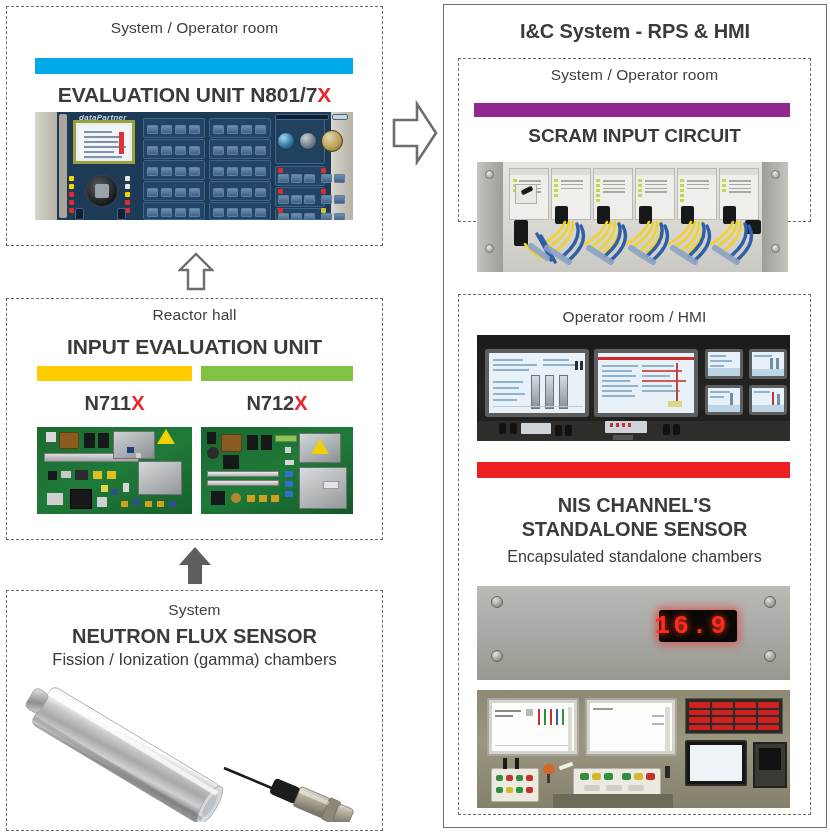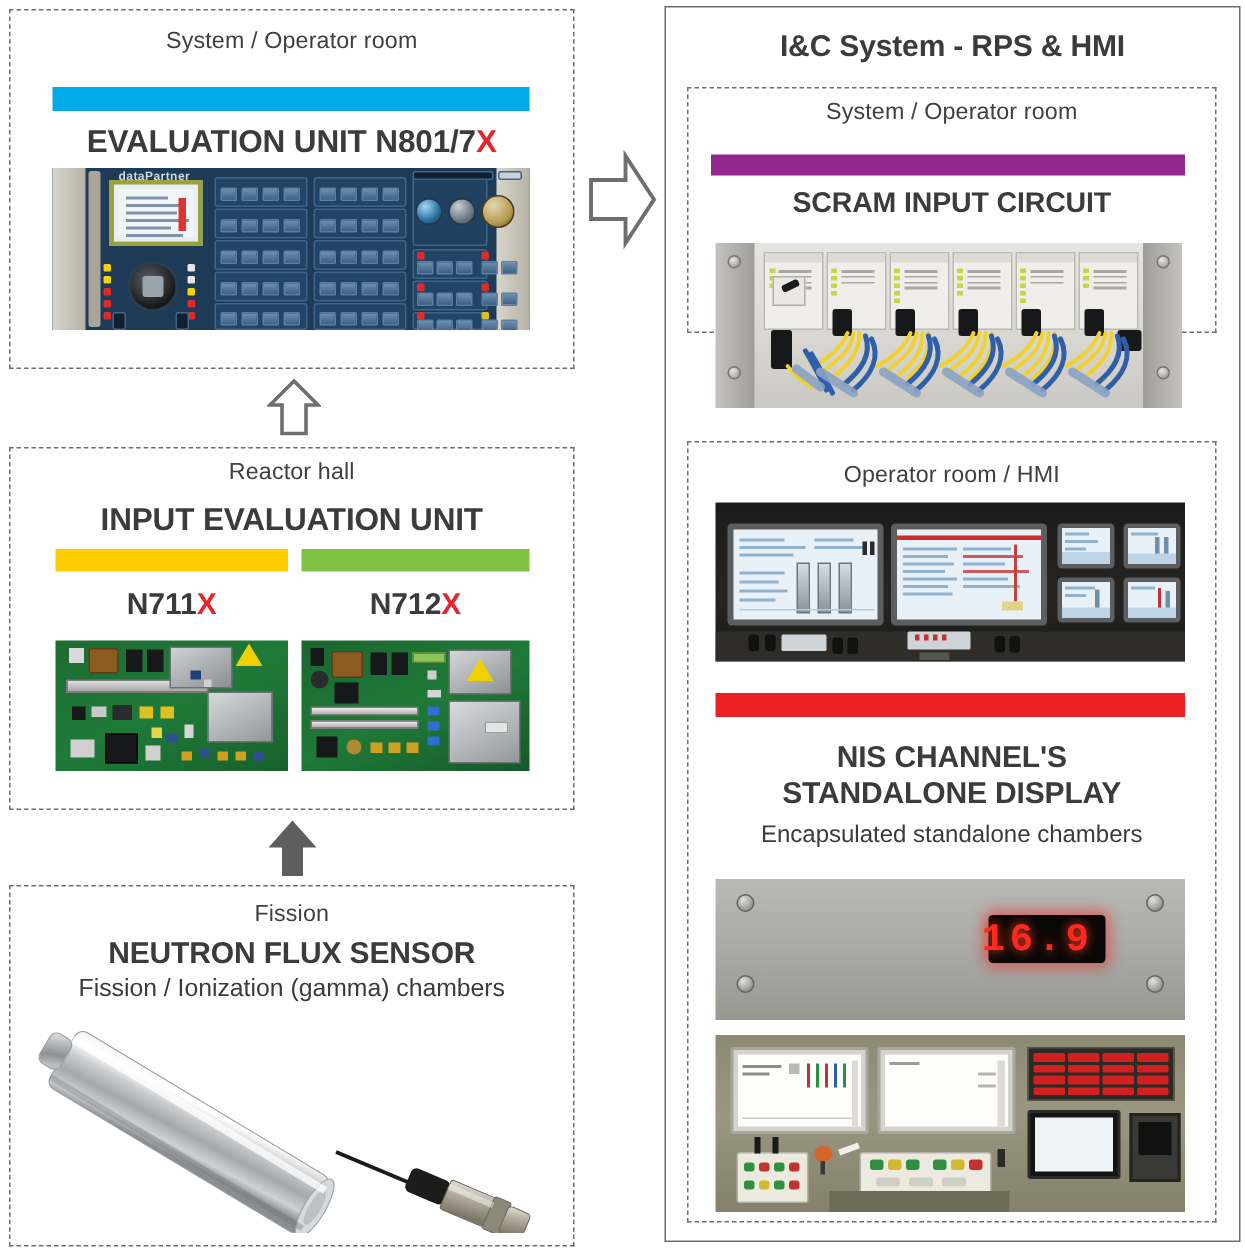--- a/index.html
+++ b/index.html
@@ -45,21 +45,21 @@
   .eval-lcd-inner { position:absolute; inset:3px; background:#f2f5f7; }
   .eval-lcd-line { position:absolute; height:2px; background:#7e93a8; left:5px; }
   .eval-lcd-red  { position:absolute; width:5px; background:#d33; right:5px; }
   .eval-grp { position: absolute; border: 1px solid #3f658c; background: rgba(42,82,120,.45); border-radius:2px; }
   .eval-btn { position: absolute; width: 11px; height: 9px; background: linear-gradient(180deg,#6f8fae,#3d6185); border:1px solid #5a7f9f; border-radius:1px; }
   .eval-led { position:absolute; width:5px; height:5px; border-radius:1px; }
   .eval-knob { position:absolute; border-radius:50%; background: radial-gradient(circle at 35% 30%,#c9cfd4,#6b7a86 60%,#3e4a54); border:1px solid #253848; }
   .eval-dpad { position:absolute; border-radius:50%; background: radial-gradient(circle at 40% 35%,#5a5f63,#17181a 70%); border:2px solid #2b3d4e; }
   .eval-dpad::after{ content:''; position:absolute; inset:26%; background:#9aa3aa; border-radius:2px; }
   .eval-key { position:absolute; border-radius:50%; background: radial-gradient(circle at 35% 30%,#e0d7b0,#b99e53 60%,#6e5a22); border:1px solid #4a3d18; }
-  .eval-brand { position:absolute; color:#cfd9e2; font-size:8px; font-weight:700; letter-spacing:.3px; }
+  .eval-brand { position:absolute; color:#cfd9e2; font-size:8px; font-weight:700; font-style:italic; letter-spacing:.3px; }
   .eval-cap { position:absolute; background:#11202e; border:1px solid #44658a; border-radius:2px; }
 
   
   .p-scram { background: linear-gradient(180deg,#e6e5e1 0%,#d9d8d3 55%,#c9c8c2 100%); }
   .sc-rail { position:absolute; left:0; width:26px; top:0; bottom:0; background: linear-gradient(90deg,#c4c3bd,#9e9d97); }
   .sc-rail.r { left:auto; right:0; background: linear-gradient(270deg,#c4c3bd,#9e9d97); }
   .sc-card { position:absolute; top:6px; width:40px; background:#efeeea; border:1px solid #b9b8b2; }
   .sc-card .hdr { height:6px; background:#dcdbd5; }
   .sc-leds { position:absolute; left:2px; top:10px; }
   .sc-led { width:4px; height:3px; background:#c6d646; margin-bottom:2px; }
@@ -306,21 +306,21 @@
   <div style="position:absolute; left:58px; top:68px; width:8px; height:7px; background:#d0a020;"></div>
   <div style="position:absolute; left:70px; top:68px; width:8px; height:7px; background:#d0a020;"></div>
 </div>
 
 <svg class="arrow" style="left:178px; top:546px;" width="34" height="40" viewBox="0 0 34 40">
   <path d="M17 1 L33 19 L24 19 L24 38 L10 38 L10 19 L1 19 Z" fill="#5e5e5e"></path>
 </svg>
 
 <div class="dashbox" style="left:6px; top:590px; width:377px; height:241px;"></div>
 
-<div class="loc-label" style="position:absolute; left:6px; top:601px; width:377px;">Fission</div>
+<div class="loc-label" style="position:absolute; left:6px; top:601px; width:377px;">System</div>
 
 <div class="title-main" style="position:absolute; left:6px; top:625px; width:377px; font-size:20px;">NEUTRON FLUX SENSOR</div>
 
 <div class="title-sub" style="position:absolute; left:6px; top:650px; width:377px; font-size:16.5px;">Fission / Ionization (gamma) chambers</div>
 
 <svg style="position:absolute; left:20px; top:676px;" width="350" height="146" viewBox="0 0 350 146">
   <defs>
     <linearGradient id="steel" x1="0" y1="0" x2="0.25" y2="1">
       <stop offset="0%" stop-color="#f2f3f4"></stop>
       <stop offset="18%" stop-color="#ffffff"></stop>
@@ -628,21 +628,21 @@
   <div style="position:absolute; left:133px; top:88px; width:3px; height:4px; background:#c23232;"></div>
   <div style="position:absolute; left:139px; top:88px; width:3px; height:4px; background:#c23232;"></div>
   <div style="position:absolute; left:145px; top:88px; width:3px; height:4px; background:#c23232;"></div>
   <div style="position:absolute; left:151px; top:88px; width:3px; height:4px; background:#c23232;"></div>
   <div style="position:absolute; left:136px; top:100px; width:20px; height:5px; background:#55544e;"></div>
 </div>
 
 <div class="accent-bar" style="left:477px; top:462px; width:313px; height:16px; background:#ed2024;"></div>
 
 <div class="title-main" style="position:absolute; left:458px; top:494px; width:353px; font-size:20px;">NIS CHANNEL'S</div>
-<div class="title-main" style="position:absolute; left:458px; top:518px; width:353px; font-size:20px;">STANDALONE DISPLAY</div>
+<div class="title-main" style="position:absolute; left:458px; top:518px; width:353px; font-size:20px;">STANDALONE SENSOR</div>
 <div class="title-sub" style="position:absolute; left:458px; top:548px; width:353px; font-size:16px;">Encapsulated standalone chambers</div>
 
 <div class="photo p-led" style="left:477px; top:586px; width:313px; height:94px;">
   <div class="led-screw" style="left:14px; top:10px;"></div>
   <div class="led-screw" style="right:14px; top:10px;"></div>
   <div class="led-screw" style="left:14px; top:64px;"></div>
   <div class="led-screw" style="right:14px; top:64px;"></div>
   <div class="led-win" style="left:182px; top:24px; width:78px; height:32px;">
     <span class="led-digits">16.9</span>
   </div>

